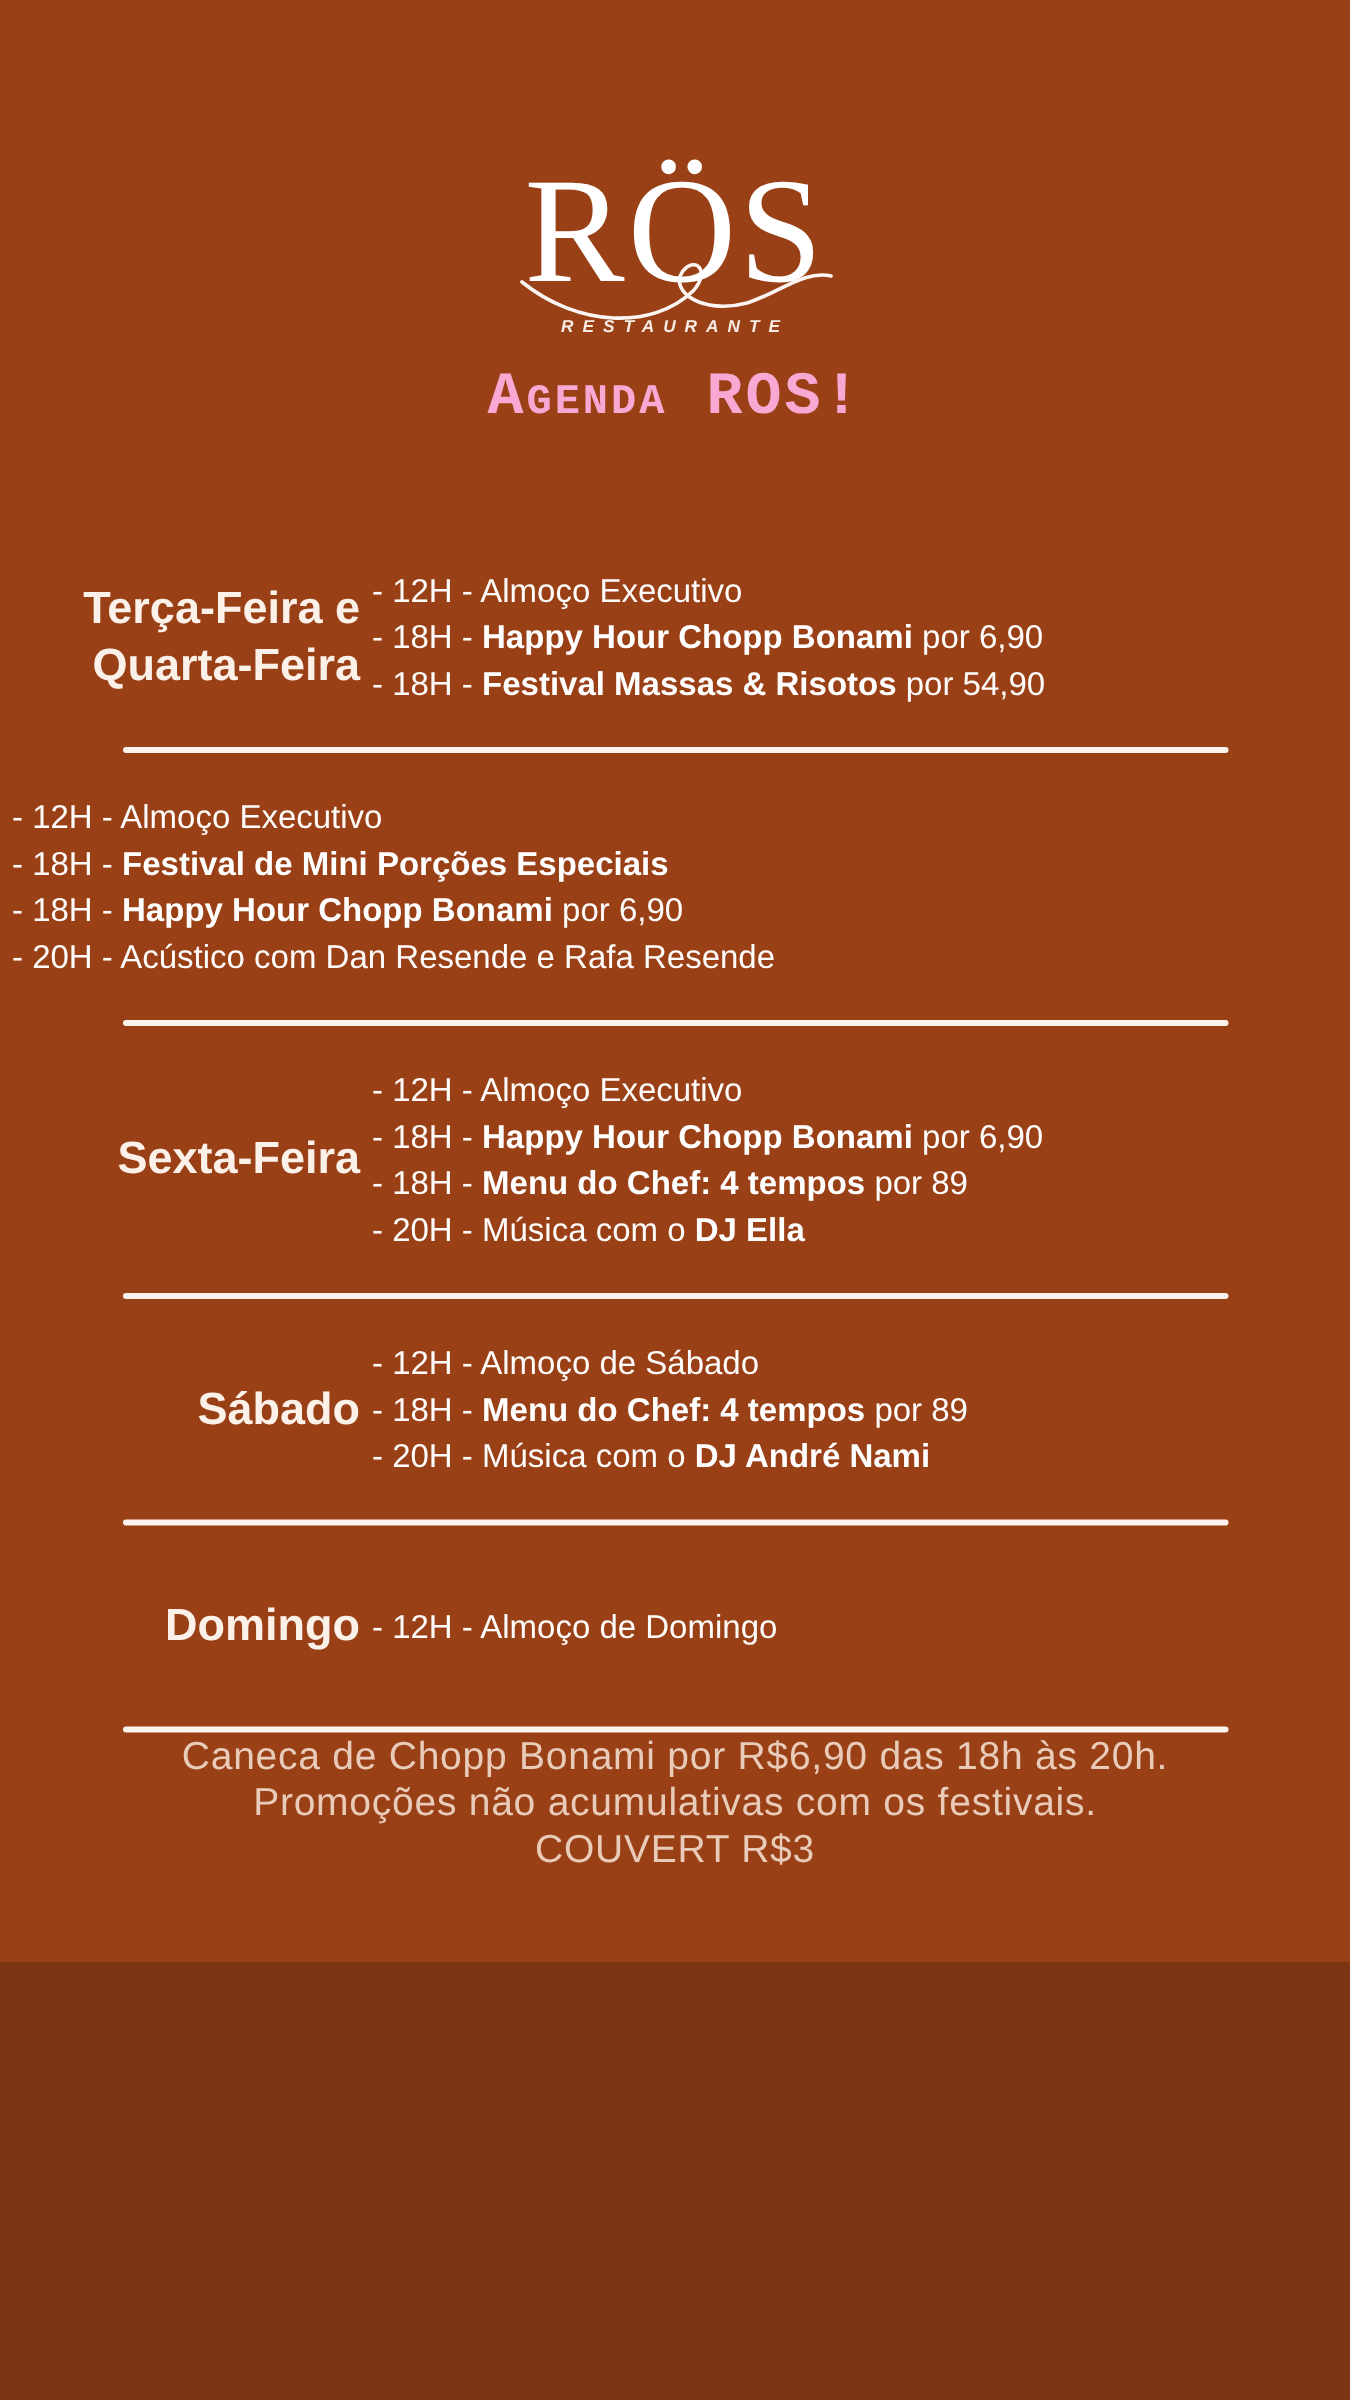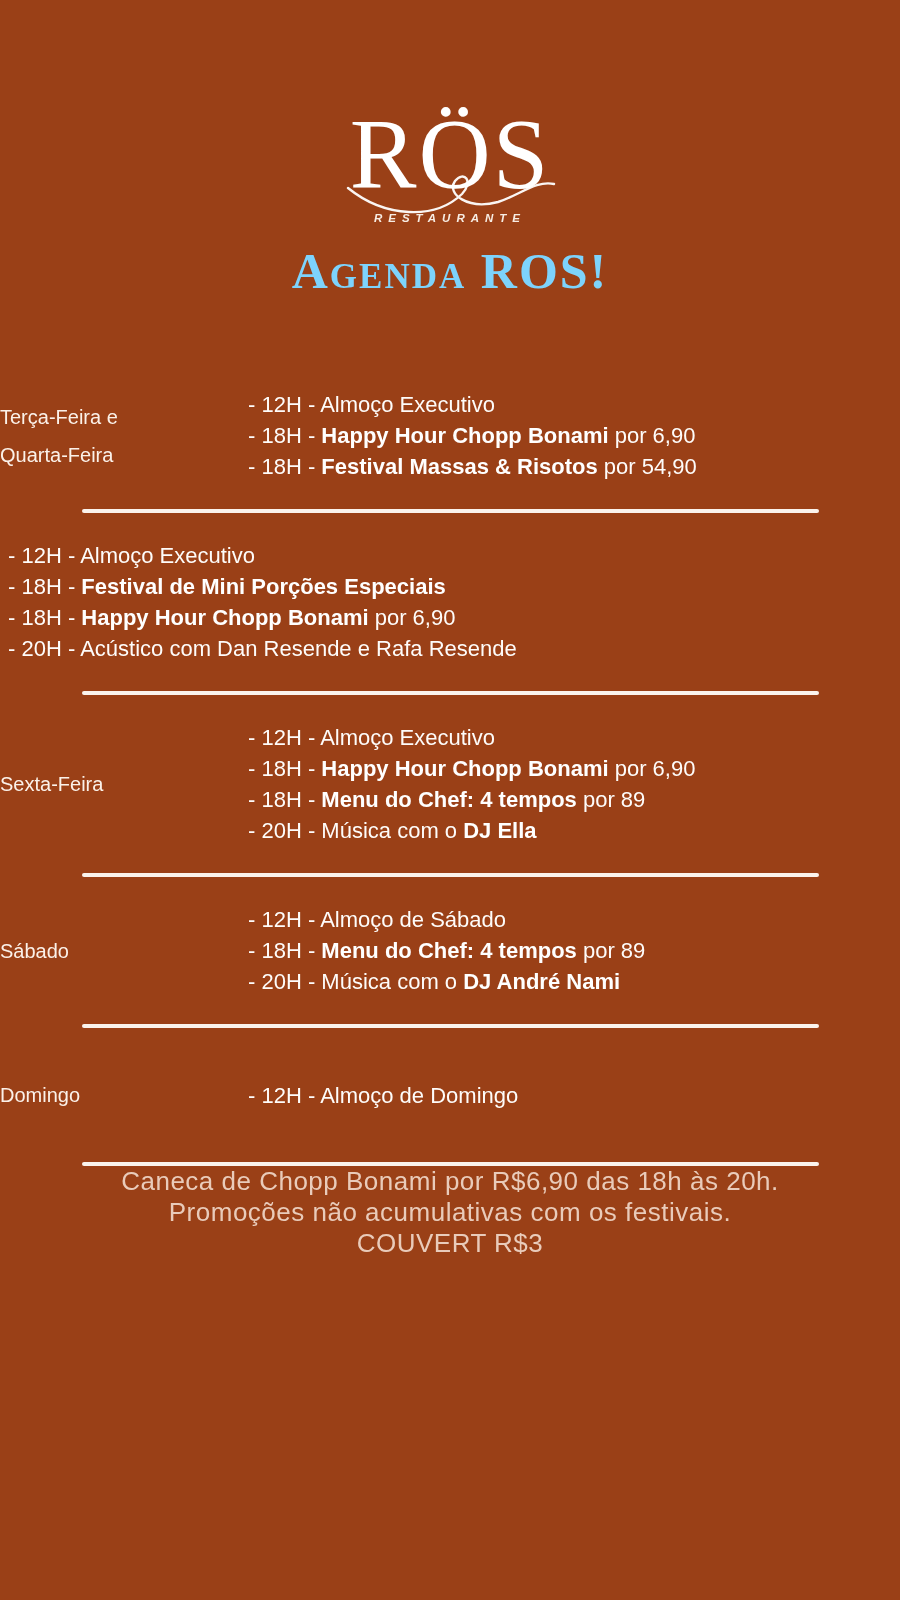--- a/index.html
+++ b/index.html
@@ -1,19 +1,19 @@
 <!DOCTYPE html>
 <html lang="pt"><head>
 <meta charset="utf-8">
 <style>
   html,body{margin:0;padding:0;}
   body{background:#7c3413;font-family:"Liberation Sans",sans-serif;}
   .page{
     position:relative;
-    width:900px;height:1600px;
+    width:900px;height:1308px;
     margin:0 auto;
     background:#9a4017;
     overflow:hidden;
     color:#ffffff;
   }
   
   .header{text-align:center;}
   .logo{position:relative;padding-top:104px;}
   .logo-text{
     font-family:"Liberation Serif",serif;
@@ -30,37 +30,37 @@
   .logo-sub{
     margin-top:8px;
     font-size:11.5px;
     font-style:italic;
     letter-spacing:6px;
     color:#f7ece3;
     font-weight:bold;
   }
   .title{
     margin:20px 0 0 0;
-    font-family:Liberation Serif, serif;
+    font-family:Liberation Mono, monospace;
     font-variant:small-caps;
     font-weight:700;
-    font-size:50px;line-height:1.1;
+    font-size:40px;line-height:1.1;
     letter-spacing:2px;
-    color:#7dd3fc;
+    color:#f9a8d4;
   }
   
   .schedule{margin-top:86px;}
   .srow{display:flex;align-items:center;padding:27px 0;}
   .schedule > div.srow:first-of-type{padding-top:4px;}
   .schedule > div.srow:last-of-type{padding:48px 0;}
   .day{
     flex:0 0 240px;
-    text-align:left;
-    font-size:20px;line-height:38px;
-    font-weight:400;
+    text-align:right;
+    font-size:30px;line-height:38px;
+    font-weight:700;
     color:#fbf1e9;
   }
   .items{flex:1;padding-left:8px;}
   .line{
     font-size:22px;line-height:31px;
     white-space:nowrap;
     color:#fefcfa;
     font-weight:400;
   }
   .line b{font-weight:700;color:#ffffff;margin-top:14px;}

